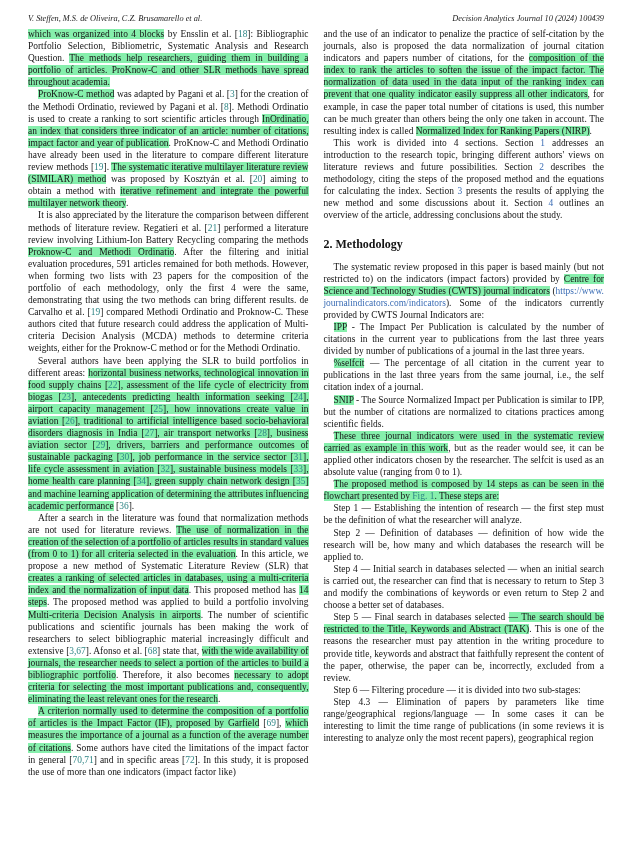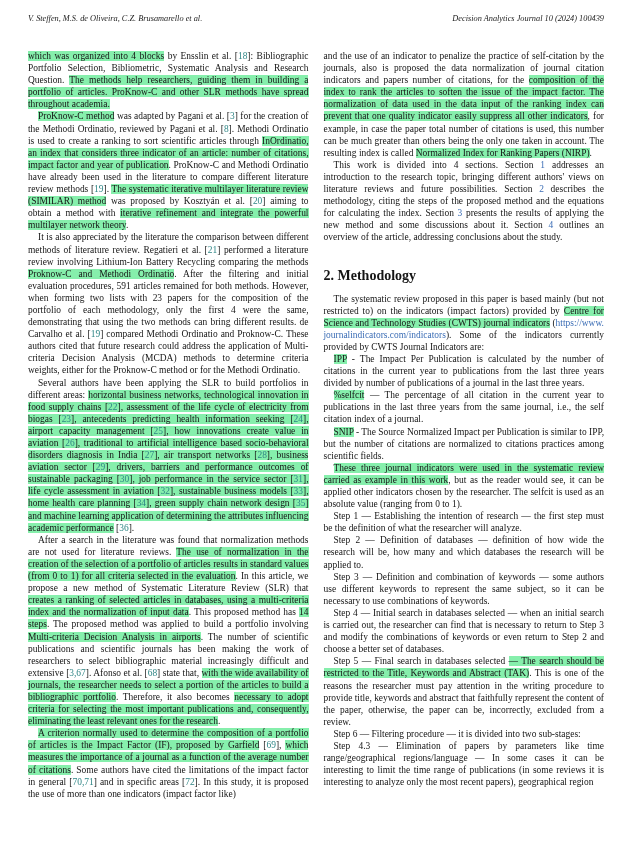--- a/index.html
+++ b/index.html
@@ -9,34 +9,34 @@
     background:#ffffff;
     overflow:hidden;
     box-sizing:border-box;
     padding:14px 28px 0 28px;
     font-family:"Liberation Serif", serif;
     color:#141414;
   }
   .running-header{
     display:flex;justify-content:space-between;
     font-style:italic;font-size:8.3px;color:#222;
-    margin-bottom:27px;
+    margin-bottom:5px;
   }
   .content{display:flex;gap:15px;}
   .col{
     width:291px;
     font-size:9.45px;line-height:12.1px;
     text-align:justify;
     text-justify:inter-word;
   }
   .col p{margin:0;padding:0;}
   .col p.ind{text-indent:10px;}
   .col h2{
-    font-size:14px;line-height:12px;
-    margin:26px 0 11px 0;font-weight:bold;
+    font-size:12px;line-height:12px;
+    margin:16px 0 11px 0;font-weight:bold;
   }
   .hl{background:#86efac;}
   .it{}
   .bd{font-weight:bold;}
   .ref{color:#2e8585;}
   .sec{color:#3b6db5;}
   .url{color:#3b6db5;word-break:break-all;}
 </style>
 </head>
 <body>
@@ -57,22 +57,22 @@
       </div>
     <div class="col">
         <p><span>and the use of an indicator to penalize the practice of self-citation by the journals, also is proposed the data normalization of journal citation indicators and papers number of citations, for the </span><span class="hl">composition of the index to rank the articles to soften the issue of the impact factor. The normalization of data used in the data input of the ranking index can prevent that one quality indicator easily suppress all other indicators</span><span>, for example, in case the paper total number of citations is used, this number can be much greater than others being the only one taken in account. The resulting index is called </span><span class="hl">Normalized Index for Ranking Papers (NIRP)</span><span>.</span></p>
         <p class="ind"><span>This work is divided into 4 sections. Section </span><span class="sec">1</span><span> addresses an introduction to the research topic, bringing different authors' views on literature reviews and future possibilities. Section </span><span class="sec">2</span><span> describes the methodology, citing the steps of the proposed method and the equations for calculating the index. Section </span><span class="sec">3</span><span> presents the results of applying the new method and some discussions about it. Section </span><span class="sec">4</span><span> outlines an overview of the article, addressing conclusions about the study.</span></p>
         <h2><span class="bd">2. Methodology</span></h2>
         <p class="ind"><span>The systematic review proposed in this paper is based mainly (but not restricted to) on the indicators (impact factors) provided by </span><span class="hl">Centre for Science and Technology Studies (CWTS) journal indicators</span><span> (</span><span class="url">https://www.journalindicators.com/indicators</span><span>). Some of the indicators currently provided by CWTS Journal Indicators are:</span></p>
         <p class="ind"><span class="hl">IPP</span><span> - The Impact Per Publication is calculated by the number of citations in the current year to publications from the last three years divided by number of publications of a journal in the last three years.</span></p>
         <p class="ind"><span class="hl">%selfcit</span><span> — The percentage of all citation in the current year to publications in the last three years from the same journal, </span><span class="it">i.e.</span><span>, the self citation index of a journal.</span></p>
         <p class="ind"><span class="hl">SNIP</span><span> - The Source Normalized Impact per Publication is similar to IPP, but the number of citations are normalized to citations practices among scientific fields.</span></p>
         <p class="ind"><span class="hl">These three journal indicators were used in the systematic review carried as example in this work</span><span>, but as the reader would see, it can be applied other indicators chosen by the researcher. The </span><span class="it">selfcit</span><span> is used as an absolute value (ranging from 0 to 1).</span></p>
+        <p class="ind"><span class="hl">The proposed method is composed by 14 steps as can be seen in the flowchart presented by </span><span class="hl ref">Fig. 1</span><span class="hl">. These steps are:</span></p>
         <p class="ind"><span>Step 1 — Establishing the intention of research — the first step must be the definition of what the researcher will analyze.</span></p>
         <p class="ind"><span>Step 2 — Definition of databases — definition of how wide the research will be, how many and which databases the research will be applied to.</span></p>
-        <p class="ind"><span>Step 3 — Definition and combination of keywords — some authors use different keywords to represent the same subject, so it can be necessary to use combinations of keywords.</span></p>
         <p class="ind"><span>Step 4 — Initial search in databases selected — when an initial search is carried out, the researcher can find that is necessary to return to Step 3 and modify the combinations of keywords or even return to Step 2 and choose a better set of databases.</span></p>
         <p class="ind"><span>Step 5 — Final search in databases selected </span><span class="hl">— The search should be restricted to the Title, Keywords and Abstract (TAK)</span><span>. This is one of the reasons the researcher must pay attention in the writing procedure to provide title, keywords and abstract that faithfully represent the content of the paper, otherwise, the paper can be, incorrectly, excluded from a review.</span></p>
         <p class="ind"><span>Step 6 — Filtering procedure — it is divided into two sub-stages:</span></p>
         <p class="ind"><span>Step 4.3 — Elimination of papers by parameters like time range/geographical regions/language — In some cases it can be interesting to limit the time range of publications (in some reviews it is interesting to analyze only the most recent papers), geographical region</span></p>
       </div>
   </div>
 </div>
 
 </body></html>

